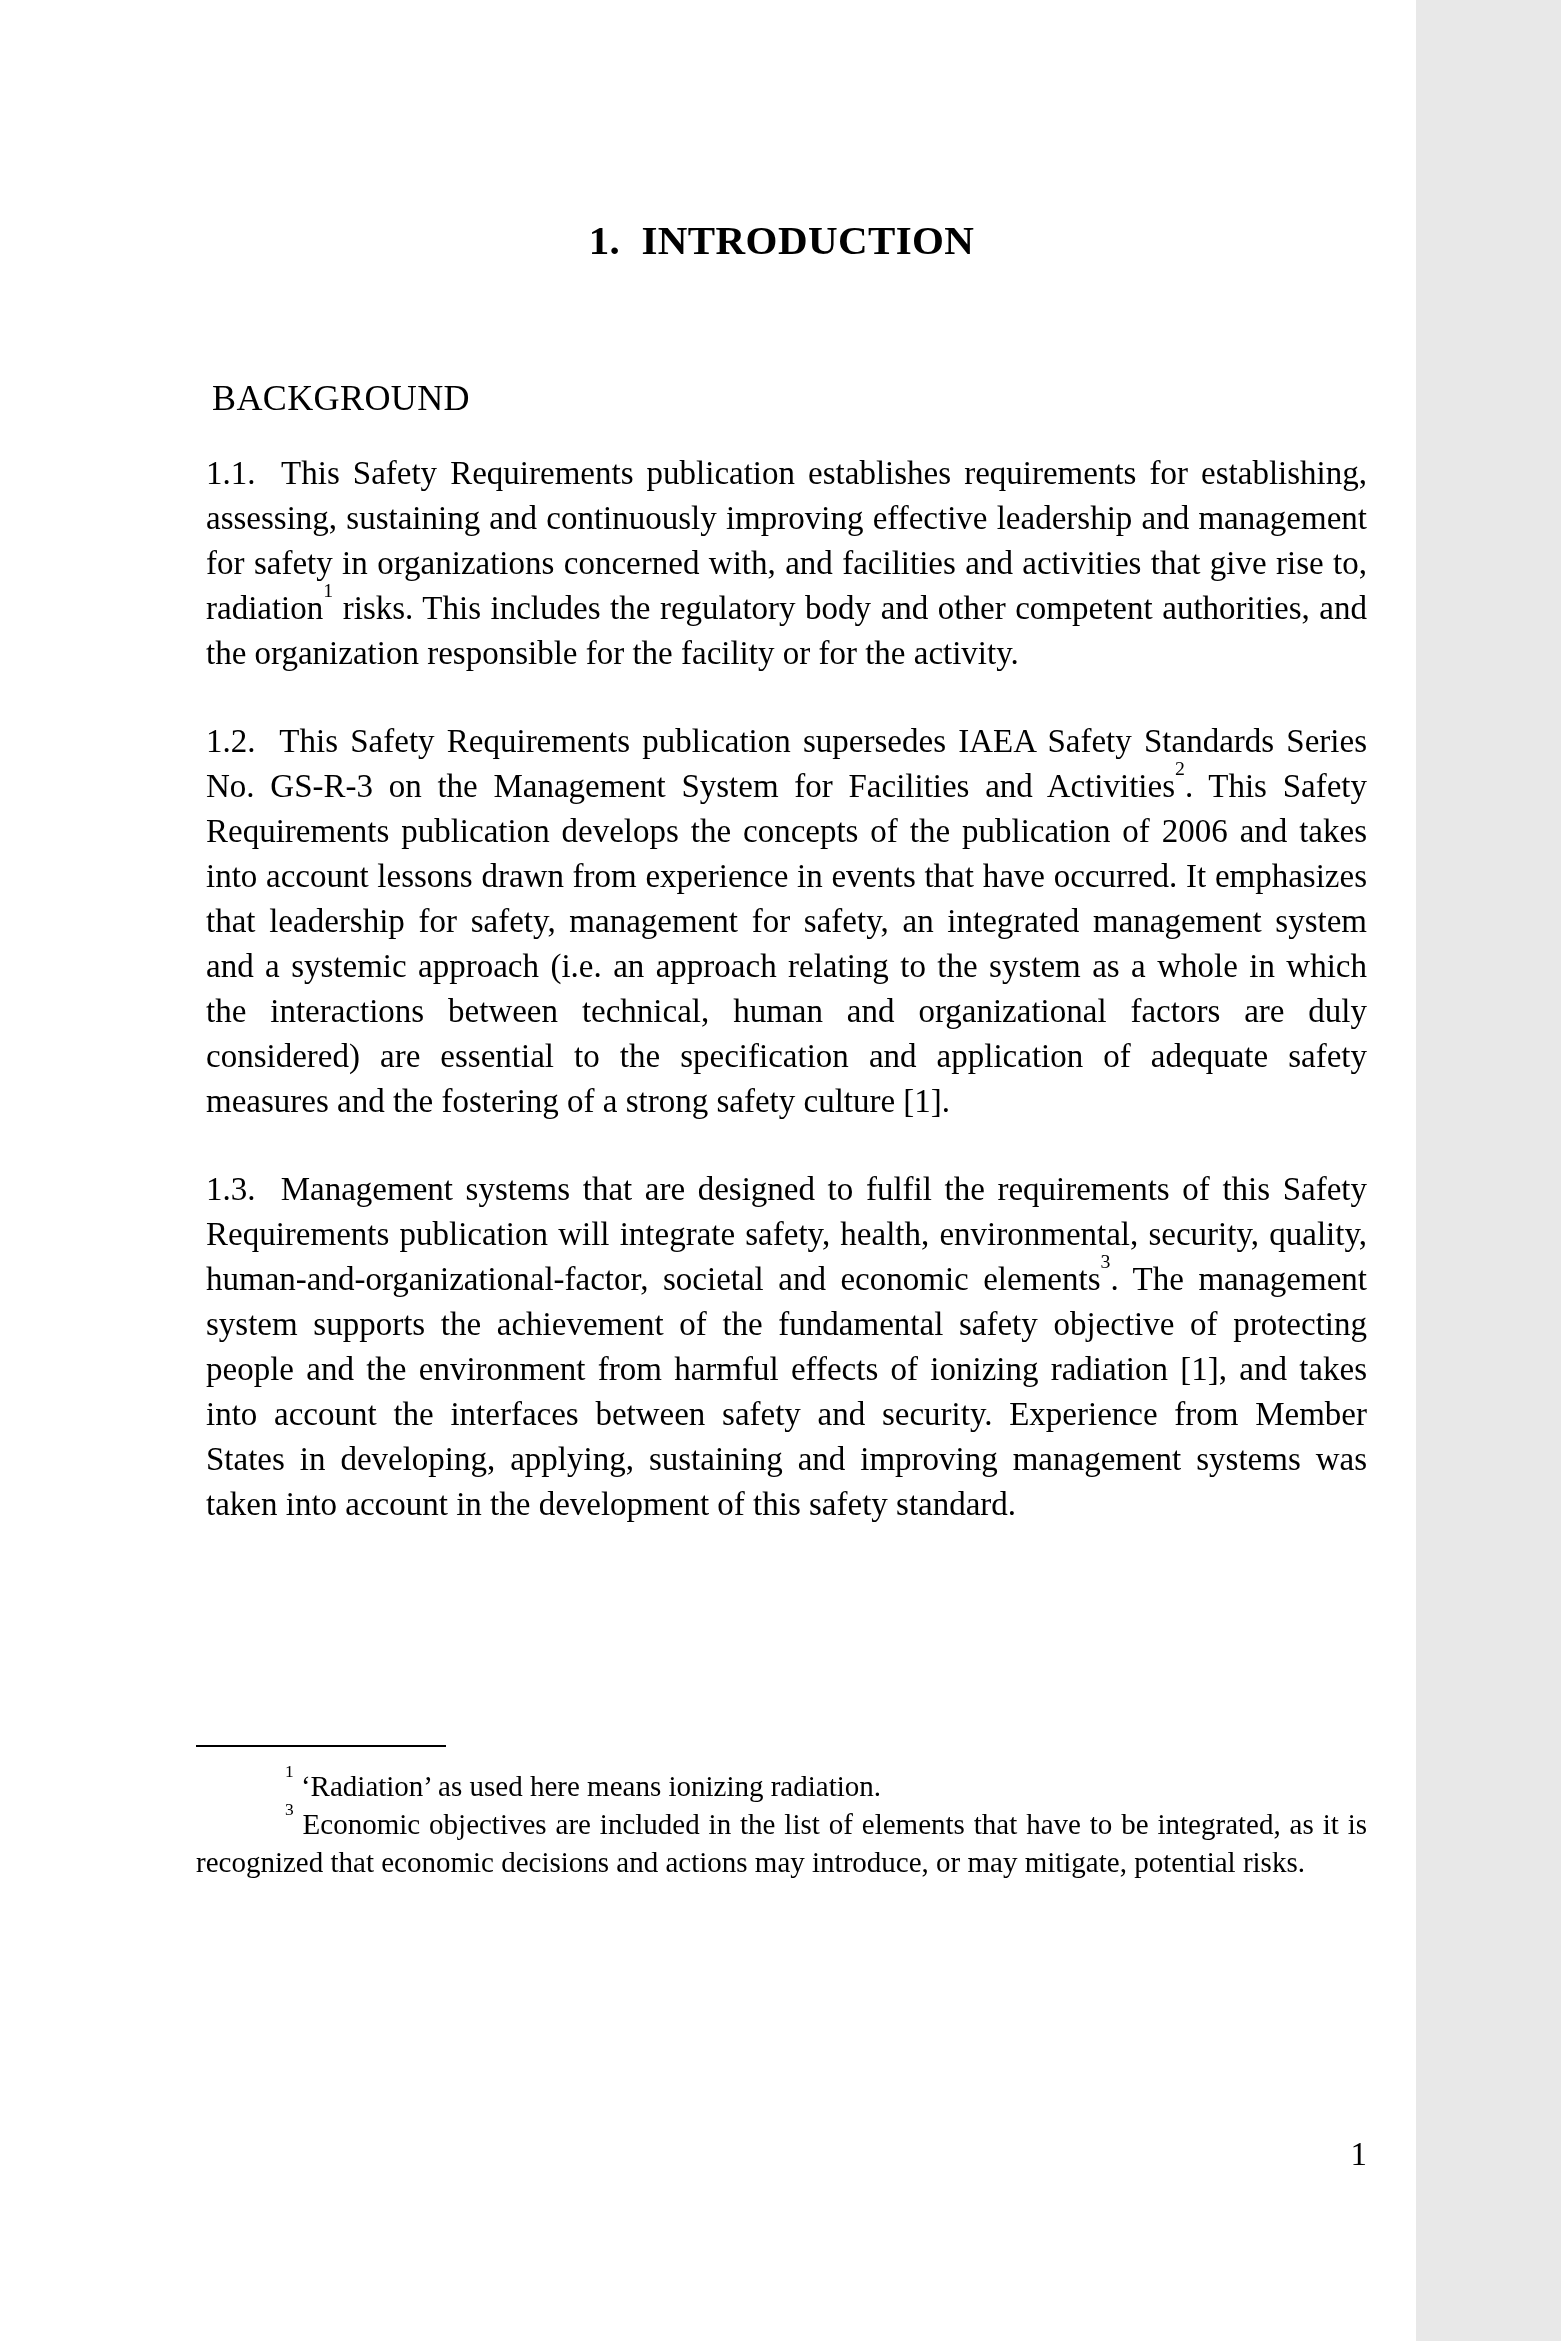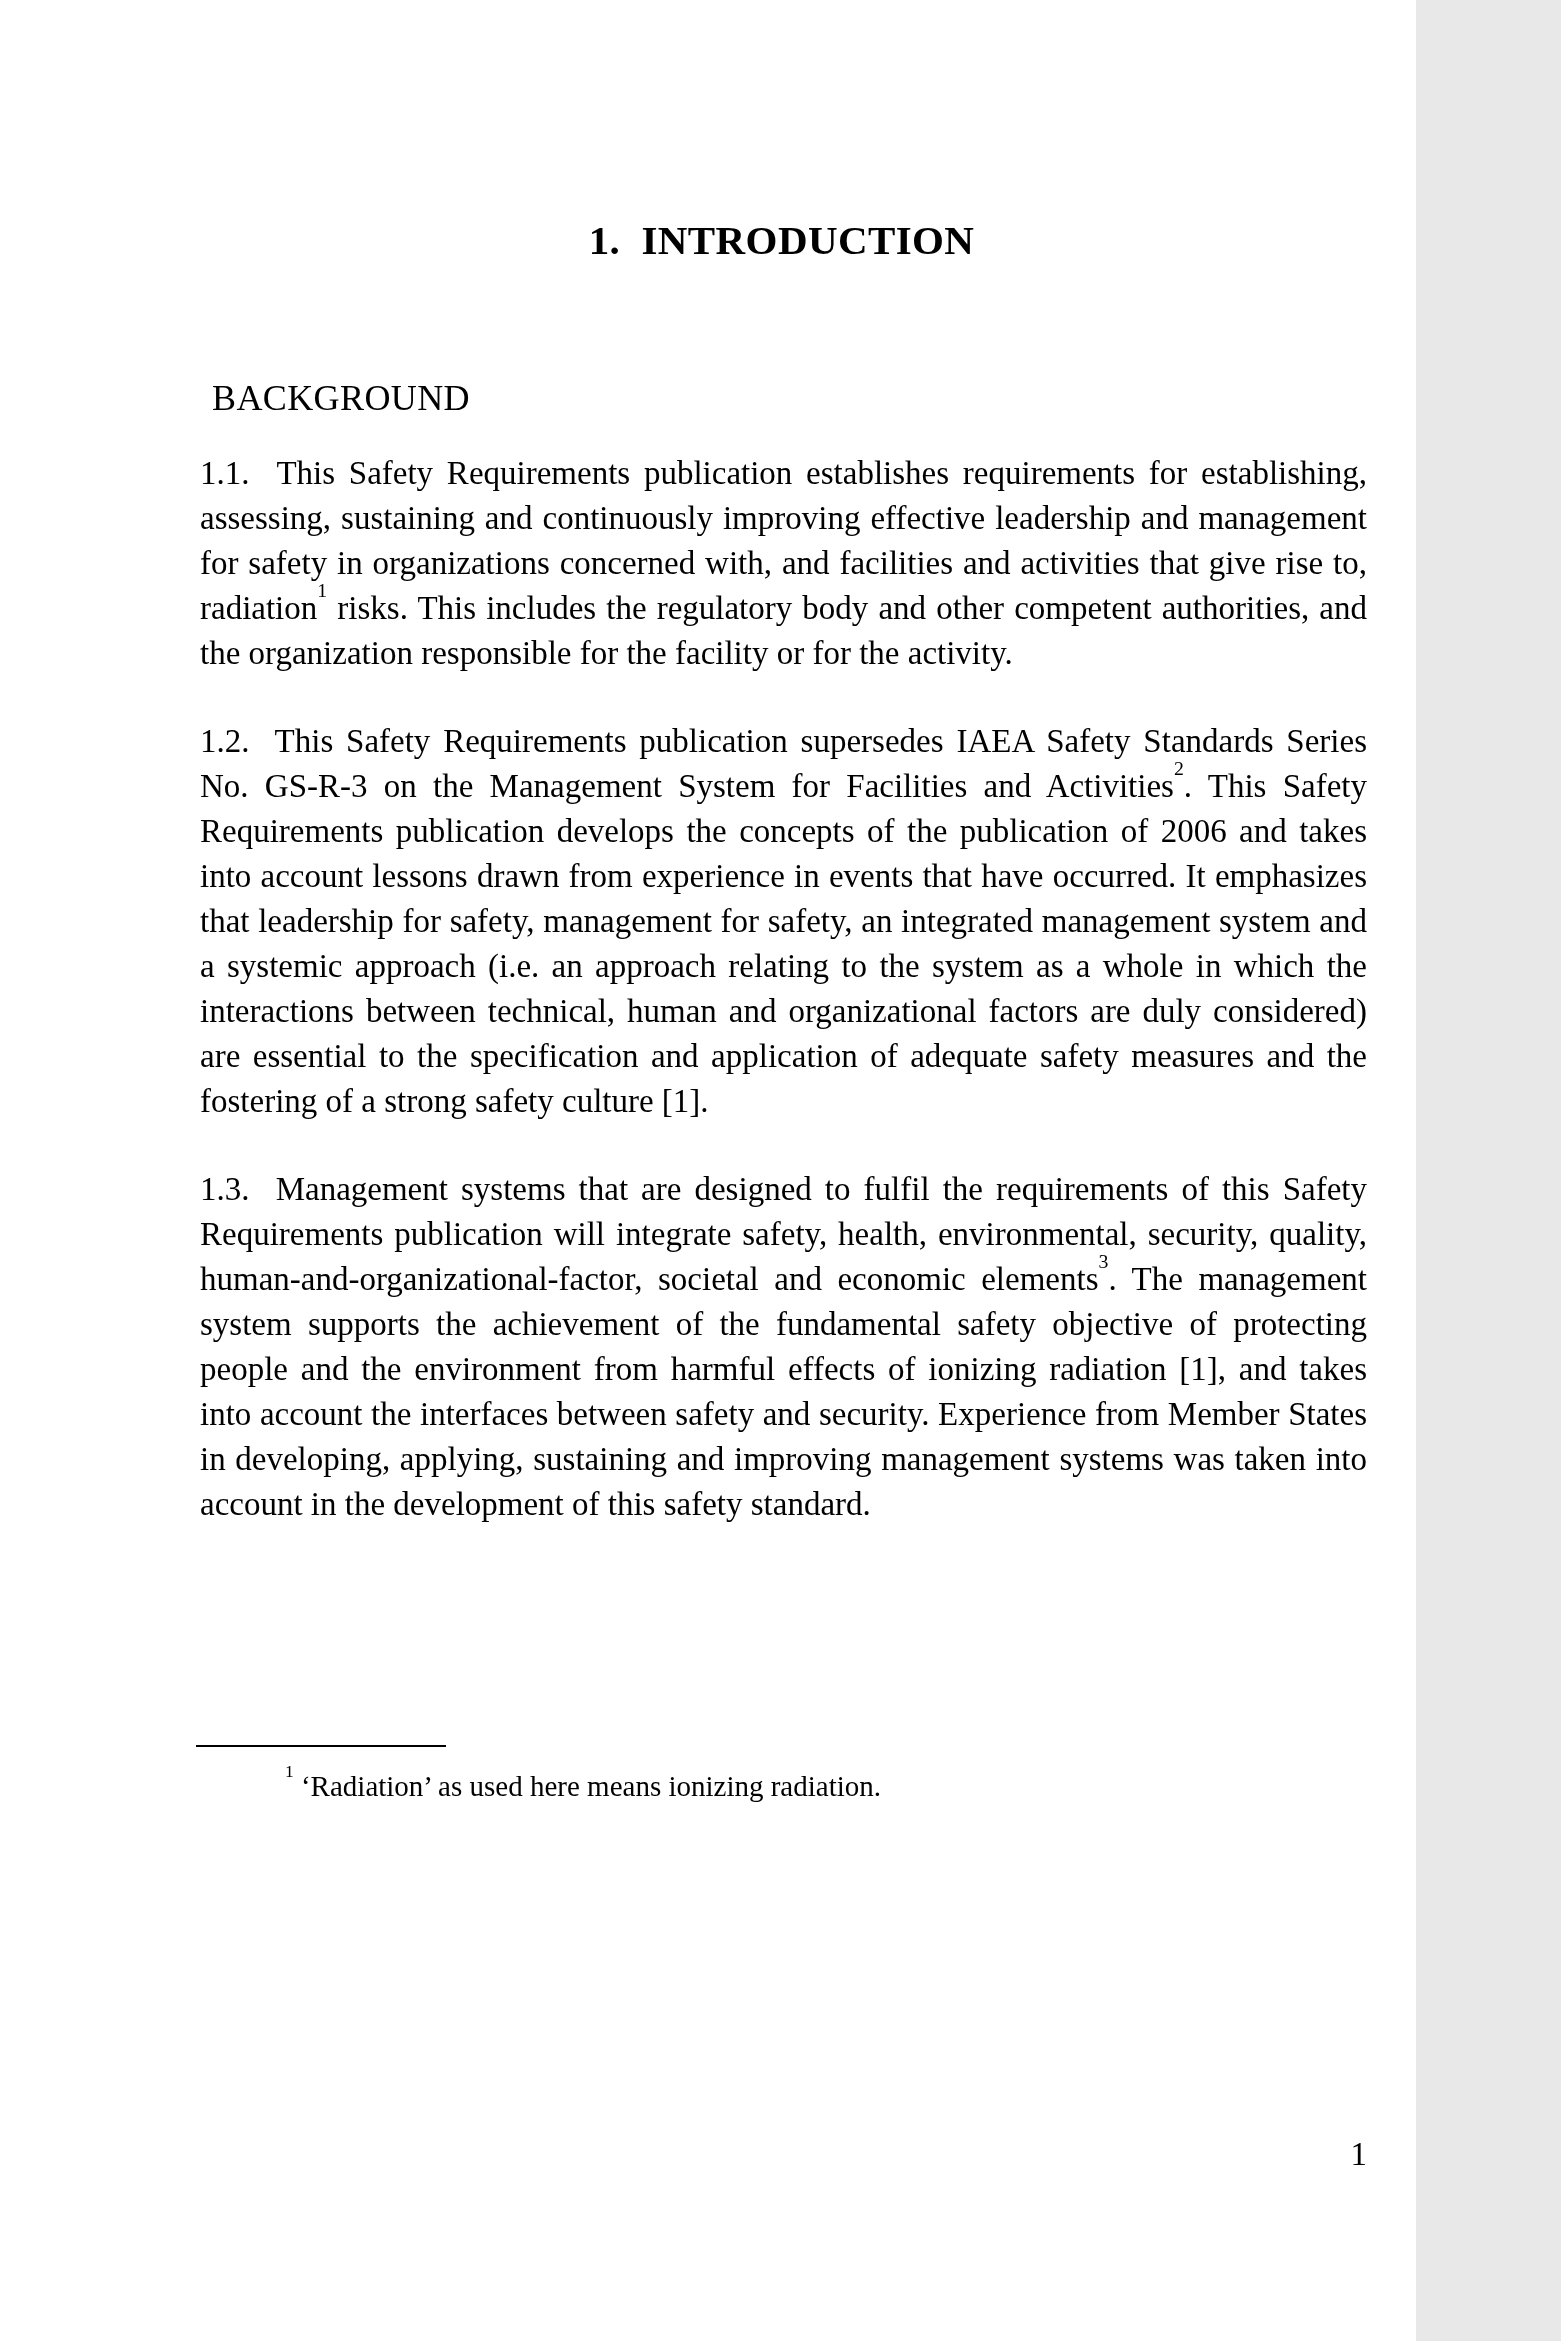--- a/index.html
+++ b/index.html
@@ -34,21 +34,21 @@
   }
   .body-text {
     position: absolute;
     top: 451px;
     left: 196px;
     width: 1171px;
     font-size: 33px;
     line-height: 45px;
     text-align: justify;
   }
-  .para { margin: 0 0 43px 4px; }
+  .para { margin: 0 0 43px 10px; }
   sup.fn-ref {
     font-size: 60%;
     line-height: 0;
     position: relative;
     top: -0.5em;
   }
   .footnotes {
     position: absolute;
     top: 1745px;
     left: 196px;
@@ -87,18 +87,19 @@
 
   <div class="body-text">
     <p class="para">1.1.&nbsp; This Safety Requirements publication establishes requirements for establishing, assessing, sustaining and continuously improving effective leadership and management for safety in organizations concerned with, and facilities and activities that give rise to, radiation<sup class="fn-ref">1</sup> risks. This includes the regulatory body and other competent authorities, and the organization responsible for the facility or for the activity.</p>
     <p class="para">1.2.&nbsp; This Safety Requirements publication supersedes IAEA Safety Standards Series No. GS-R-3 on the Management System for Facilities and Activities<sup class="fn-ref">2</sup>. This Safety Requirements publication develops the concepts of the publication of 2006 and takes into account lessons drawn from experience in events that have occurred. It emphasizes that leadership for safety, management for safety, an integrated management system and a systemic approach (i.e. an approach relating to the system as a whole in which the interactions between technical, human and organizational factors are duly considered) are essential to the specification and application of adequate safety measures and the fostering of a strong safety culture [1].</p>
     <p class="para">1.3.&nbsp; Management systems that are designed to fulfil the requirements of this Safety Requirements publication will integrate safety, health, environmental, security, quality, human-and-organizational-factor, societal and economic elements<sup class="fn-ref">3</sup>. The management system supports the achievement of the fundamental safety objective of protecting people and the environment from harmful effects of ionizing radiation [1], and takes into account the interfaces between safety and security. Experience from Member States in developing, applying, sustaining and improving management systems was taken into account in the development of this safety standard.</p>
   </div>
 
   <div class="footnotes">
     <div class="footnote-rule"></div>
     <p class="footnote"><sup class="fn-ref">1</sup> ‘Radiation’ as used here means ionizing radiation.</p>
+    <p class="footnote"><sup class="fn-ref">3</sup> Economic objectives are included in the list of elements that have to be integrated, as it is recognized that economic decisions and actions may introduce, or may mitigate, potential risks.</p>
   </div>
 
   <div class="page-number">1</div>
 
 </div>
 
 
 </body></html>

